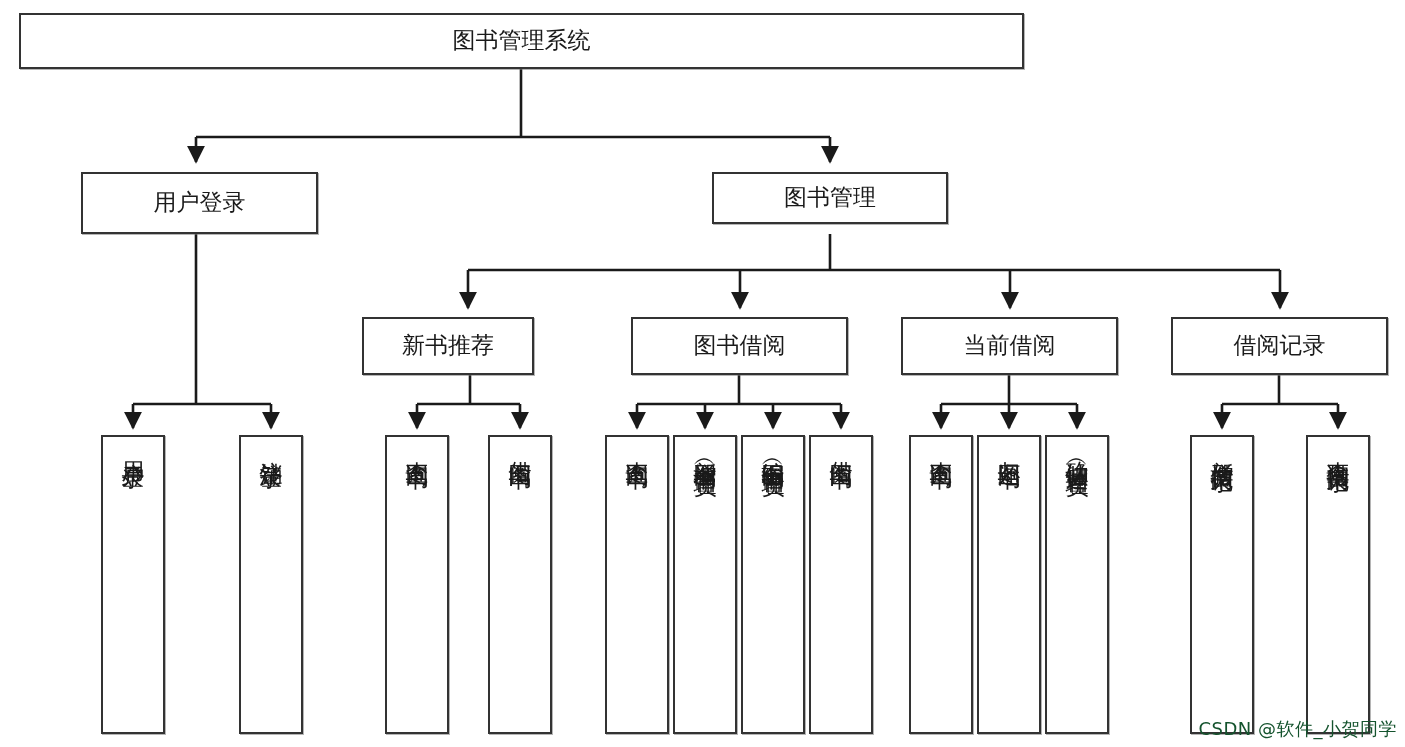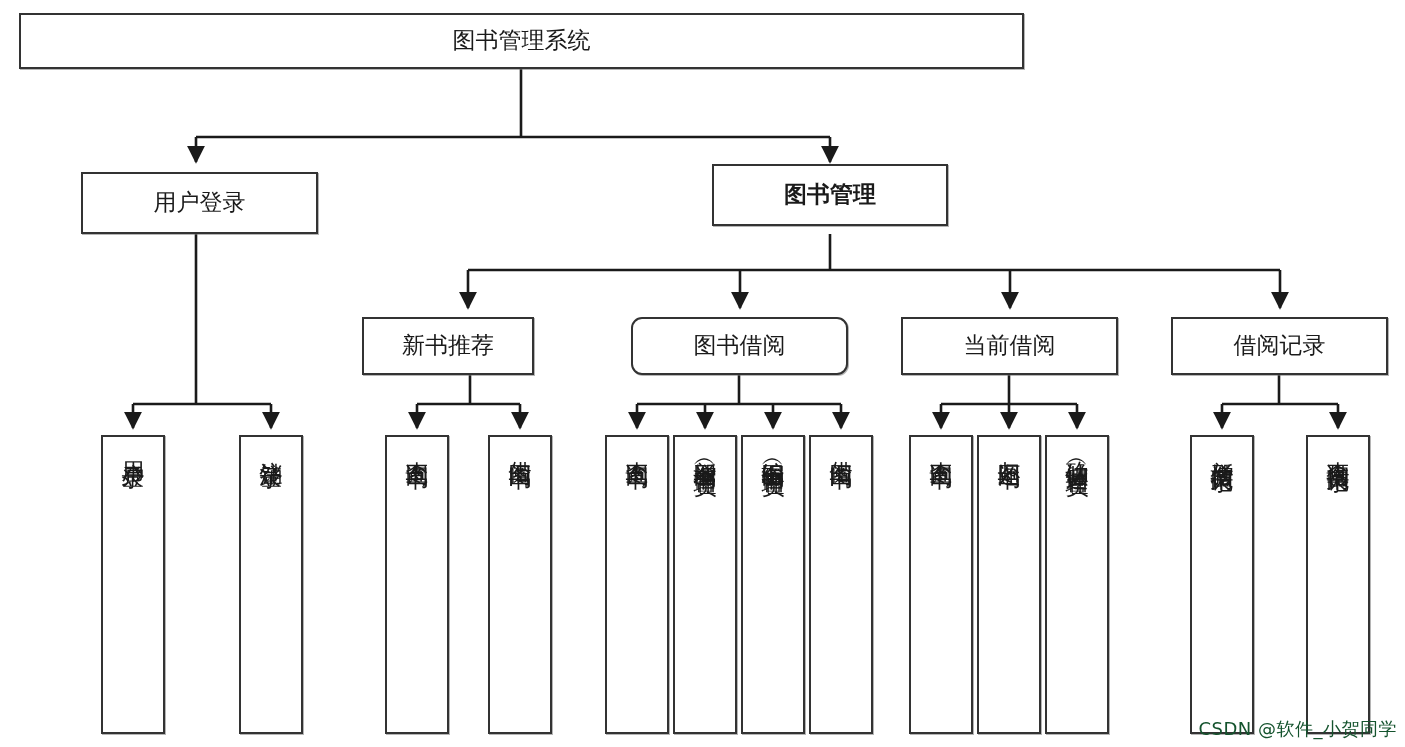--- a/index.html
+++ b/index.html
@@ -131,28 +131,28 @@
     </g>
   </svg>
 
   <div class="node root horiz" style="left:19px; top:13px; width:1005px; height:56px;">
     <span class="label">图书管理系统</span>
   </div>
 
   <div class="node horiz" style="left:81px; top:172px; width:237px; height:62px;">
     <span class="label">用户登录</span>
   </div>
-  <div class="node horiz" style="left:712px; top:164px; width:236px; height:62px;font-weight:bold;">
+  <div class="node horiz" style="left:712px; top:172px; width:236px; height:52px;">
     <span class="label">图书管理</span>
   </div>
 
   <div class="node horiz" style="left:362px; top:317px; width:172px; height:58px;">
     <span class="label">新书推荐</span>
   </div>
-  <div class="node horiz" style="left:631px; top:317px; width:217px; height:58px;border-radius:11px;">
+  <div class="node horiz" style="left:631px; top:317px; width:217px; height:58px;">
     <span class="label">图书借阅</span>
   </div>
   <div class="node horiz" style="left:901px; top:317px; width:217px; height:58px;">
     <span class="label">当前借阅</span>
   </div>
   <div class="node horiz" style="left:1171px; top:317px; width:217px; height:58px;">
     <span class="label">借阅记录</span>
   </div>
 
   <div class="node vert" style="left:101px; top:435px; width:64px; height:299px;">

